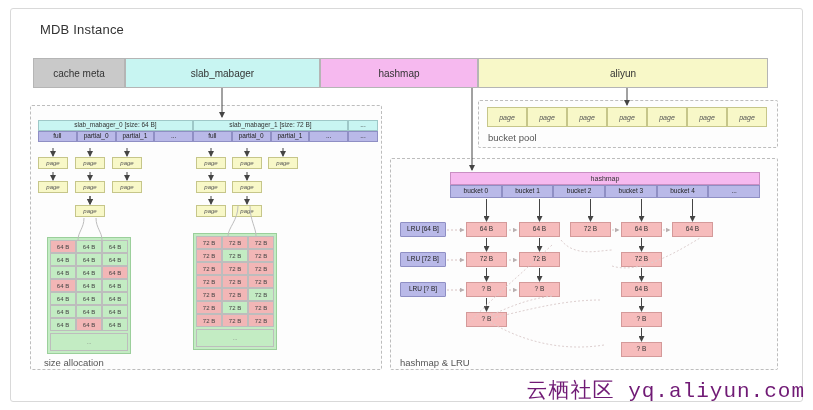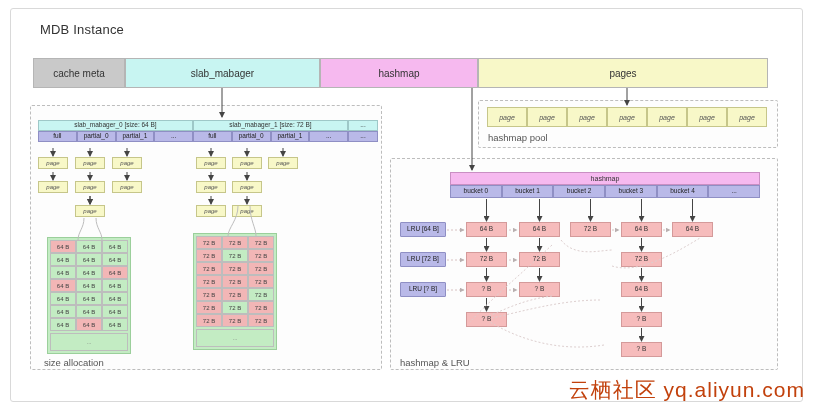--- a/index.html
+++ b/index.html
@@ -50,45 +50,45 @@
   
   .hm-top{background:#f6b9ef;border:1px solid #c98fc3;font-size:7px;}
   .hm-bucket{background:#b9b9e8;border:1px solid #8f8fc4;font-size:6.5px;color:#222;}
 
   
   .lru{background:#b9b9e8;border:1px solid #8f8fc4;font-size:6.5px;color:#222;
        border-radius:1px;}
   .node{background:#f6bcbc;border:1px solid #d49a9a;font-size:6.5px;color:#333;}
 
   
-  .watermark{right:8px;bottom:6px;font-size:21px;color:#c2410c;
-     letter-spacing:1px;font-family:Liberation Sans, sans-serif;white-space:nowrap;}
+  .watermark{right:8px;bottom:6px;font-size:21px;color:#701a75;
+     letter-spacing:1px;font-family:Liberation Mono, monospace;white-space:nowrap;}
 
   svg.lines{position:absolute;left:0;top:0;width:813px;height:410px;
             pointer-events:none;}
 </style>
 </head>
 <body>
 
 <div id="canvas">
 
   <div class="abs outer-frame"></div>
 
   <div class="abs title">MDB Instance</div>
 
   <div class="abs bar slab">slab_mabager</div>
   <div class="abs bar cache">cache meta</div>
   <div class="abs bar hash">hashmap</div>
-  <div class="abs bar pages">pages</div>
+  <div class="abs bar pages">aliyun</div>
 
   <div class="abs panel" style="left:30px;top:105px;width:352px;height:265px;"></div>
   <div class="abs panel-label" style="left:44px;top:357px;">size allocation</div>
 
   <div class="abs panel" style="left:478px;top:100px;width:300px;height:48px;"></div>
-  <div class="abs panel-label" style="left:488px;top:132px;">hashmap pool</div>
+  <div class="abs panel-label" style="left:488px;top:132px;">bucket pool</div>
 
   <div class="abs panel" style="left:390px;top:158px;width:388px;height:212px;"></div>
   <div class="abs panel-label" style="left:400px;top:357px;">hashmap &amp; LRU</div>
 
   <div id="slab-managers">
       <div class="abs cell smhead" style="left:38px;top:120px;width:155px;height:11px;">slab_mabager_0 [size: 64 B]</div>
       <div class="abs cell smsub" style="left:38px;top:131px;width:38.75px;height:11px;">full</div>
       <div class="abs cell smsub" style="left:76.75px;top:131px;width:38.75px;height:11px;">partial_0</div>
       <div class="abs cell smsub" style="left:115.5px;top:131px;width:38.75px;height:11px;">partial_1</div>
       <div class="abs cell smsub" style="left:154.25px;top:131px;width:38.75px;height:11px;">...</div>

